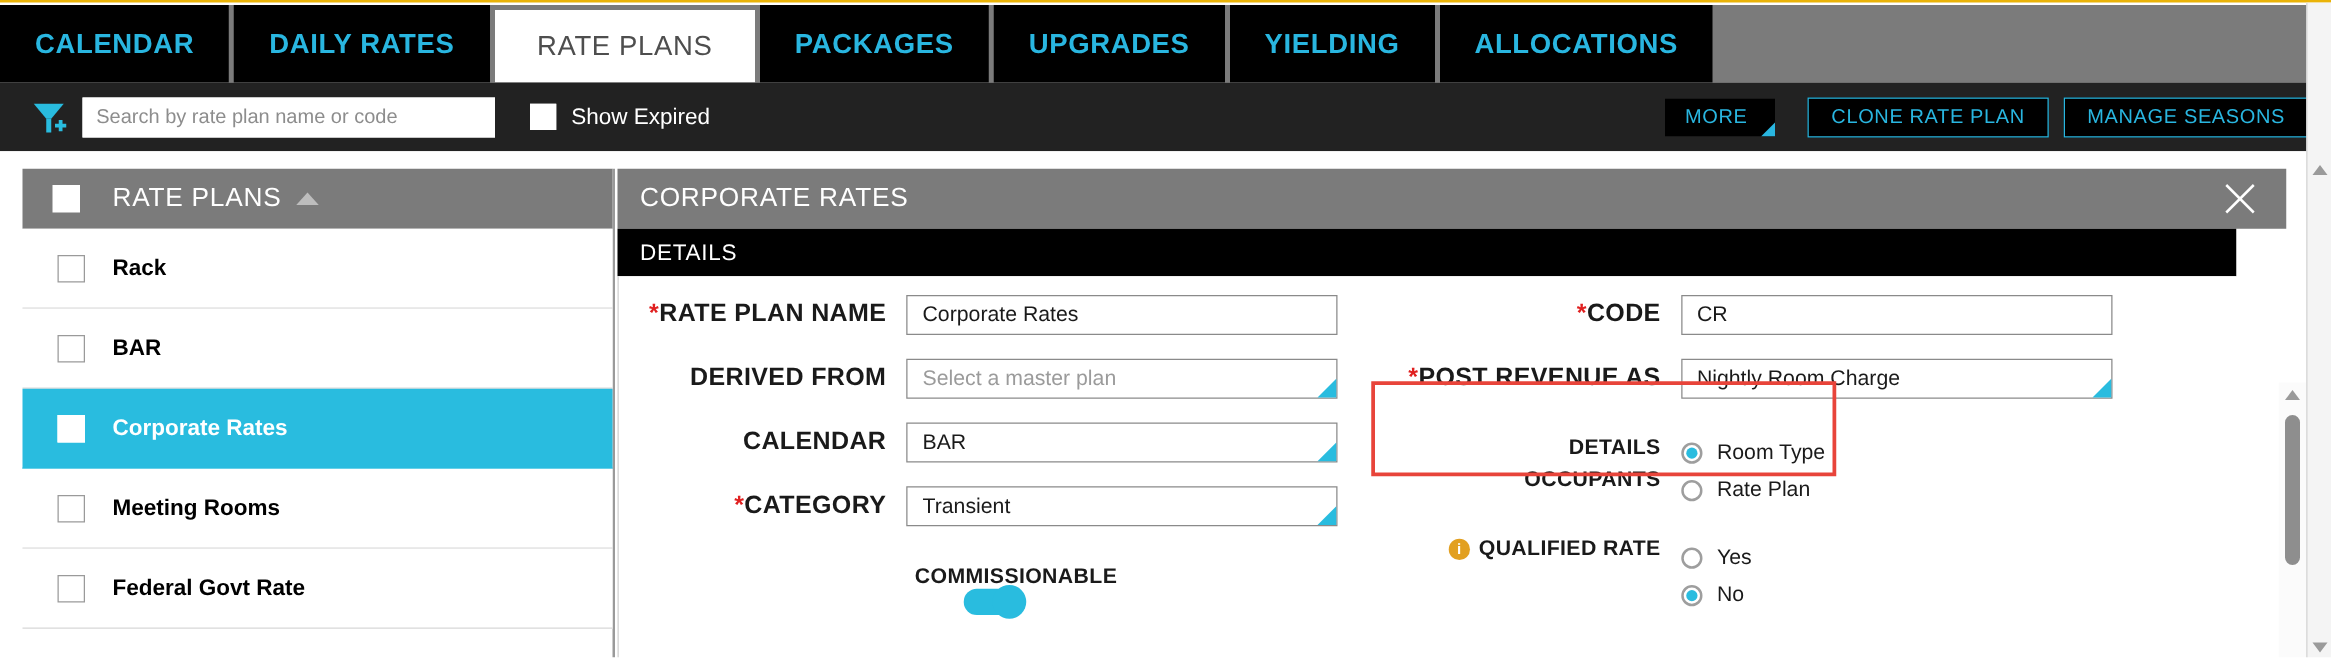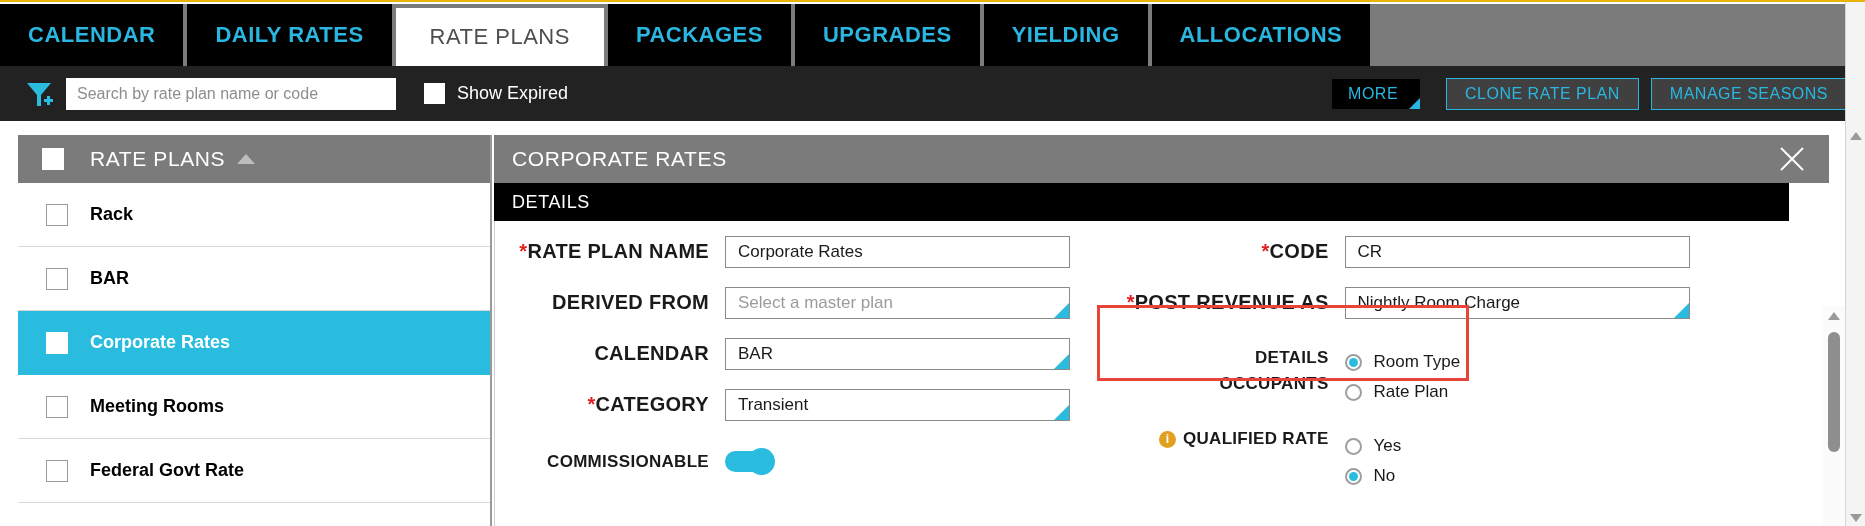--- a/index.html
+++ b/index.html
@@ -96,21 +96,21 @@
     cursor: pointer;
     margin-right: 14px;
   }
   .more-corner {
     position: absolute; right: 0; bottom: 0;
     width: 0; height: 0;
     border-left: 11px solid transparent;
     border-bottom: 11px solid #29b6e0;
   }
   .outline-btn {
-    background: #404040;
+    background: #000000;
     color: #29b6e0;
     border: 1px solid #29b6e0;
     font-size: 16px;
     letter-spacing: 0.5px;
     height: 32px;
     display: flex; align-items: center;
     padding: 0 18px;
     cursor: pointer;
     margin-left: 12px;
     white-space: nowrap;
@@ -250,20 +250,21 @@
     position: absolute; right: 0; bottom: 0;
     width: 0; height: 0;
     border-left: 15px solid transparent;
     border-bottom: 15px solid #29bcdf;
   }
 
   
   .toggle-row {
     display: flex; align-items: center;
     margin-top: 26px;
+    flex-direction: column;
   }
   .toggle-label {
     width: 230px; text-align: right;
     padding-right: 16px;
     font-size: 17px; font-weight: bold;
     color: #1a1a1a; letter-spacing: 0.3px;
   }
   .toggle {
     position: relative;
     width: 48px; height: 21px;

